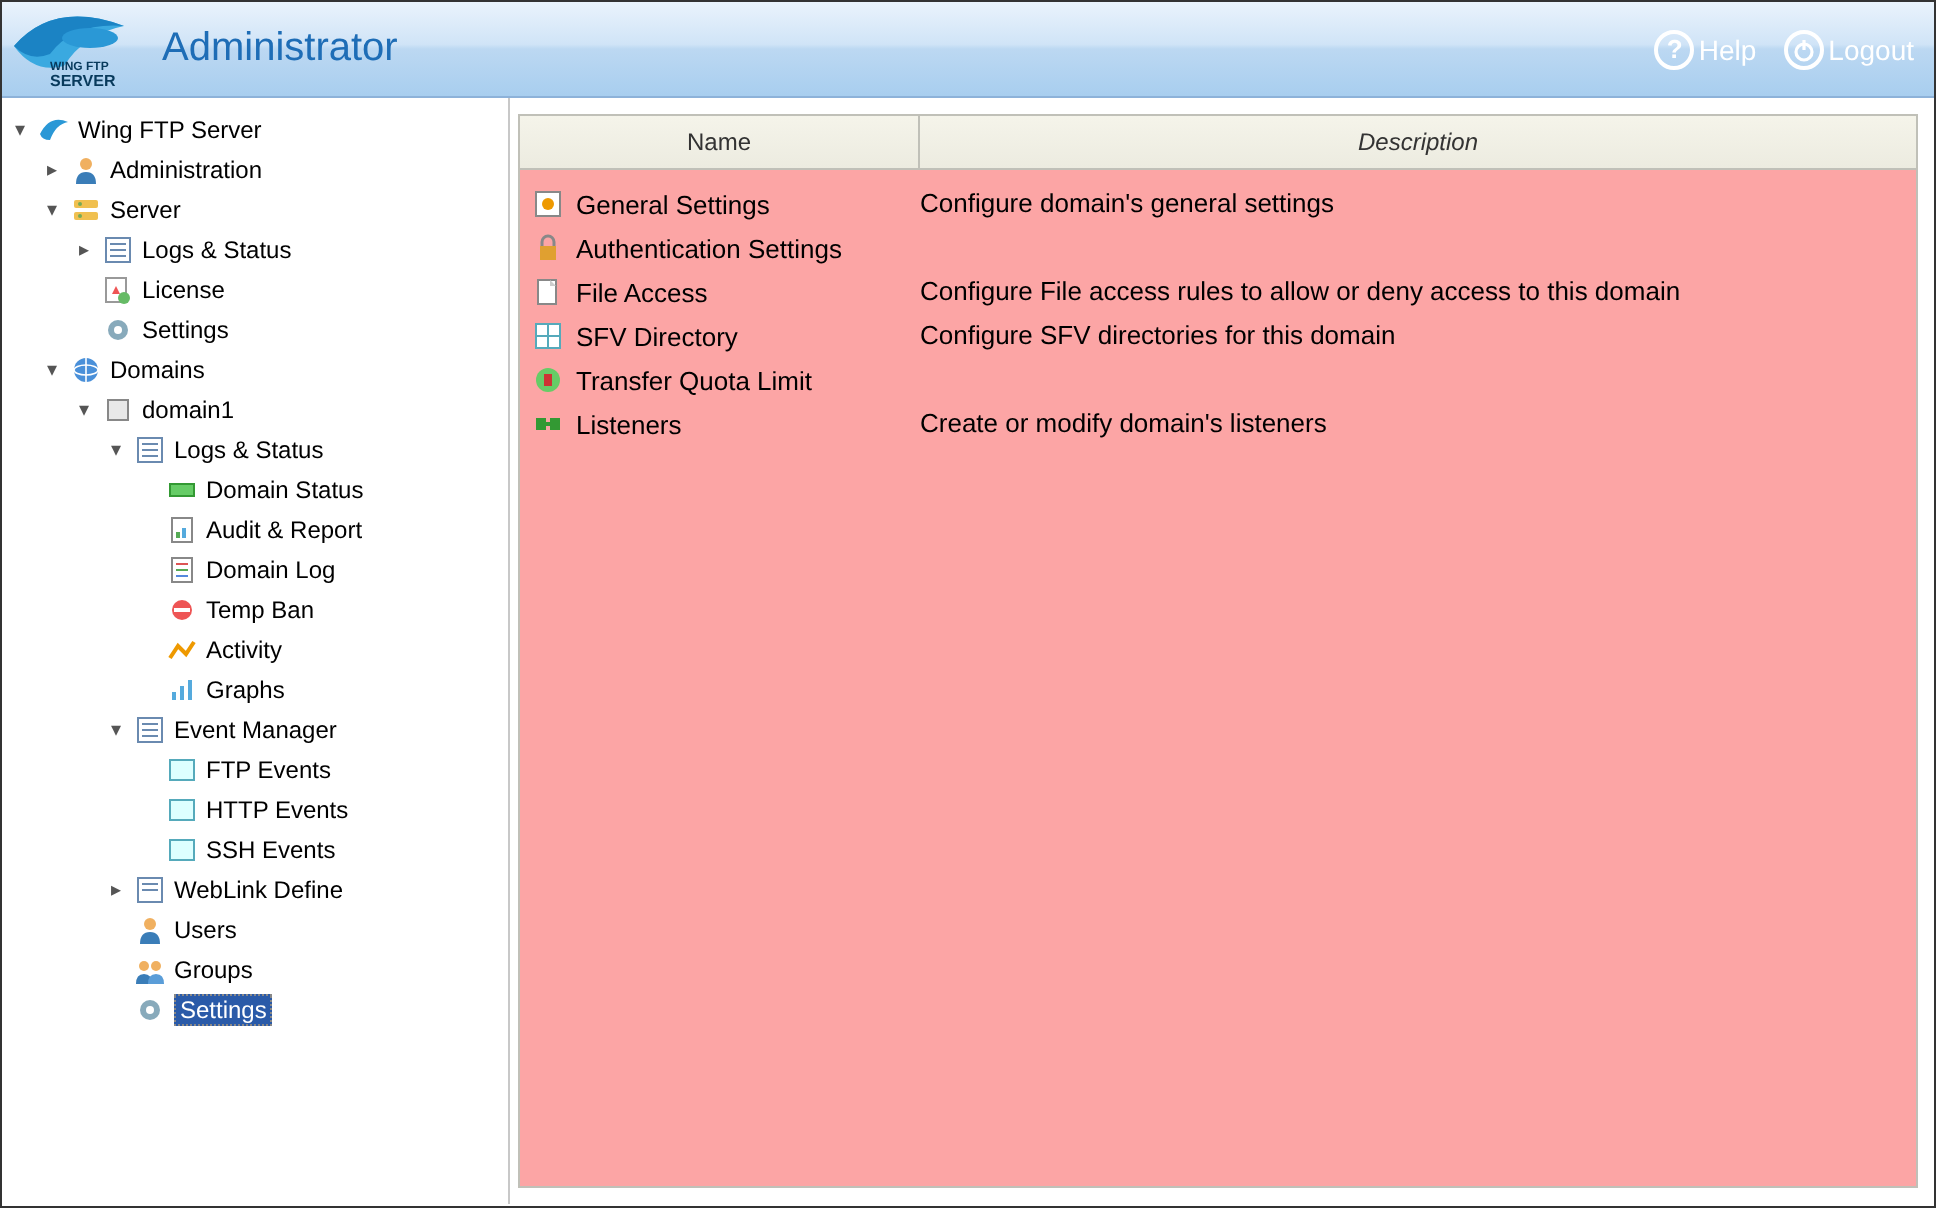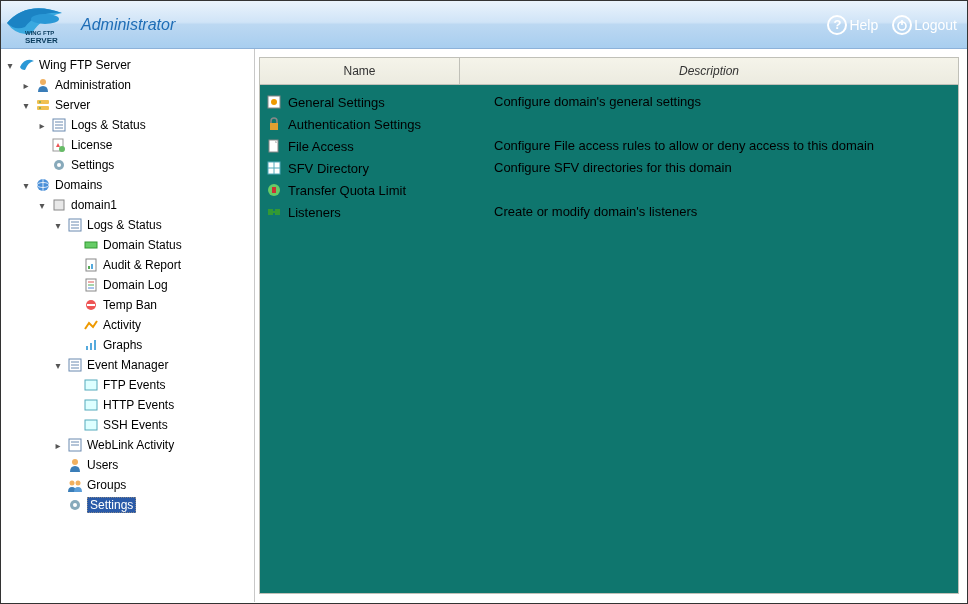--- a/index.html
+++ b/index.html
@@ -11,21 +11,21 @@
   height: 48px;
   background: linear-gradient(to bottom, #eaf3fc 0%, #d0e4f7 45%, #bcd8f2 50%, #a8ceef 100%);
   border-bottom: 1px solid #8db2d9;
   display: flex;
   align-items: center;
   padding: 0 10px 0 6px;
   position: relative;
 }
 .logo { display: flex; align-items: center; gap: 6px; }
 .logo-img { width: 70px; height: 40px; }
-.app-title { font-size: 16px; color: #1e6db6; font-weight: normal; margin-left: -2px; font-style: italic; }
+.app-title { font-size: 20px; color: #1e6db6; font-weight: normal; margin-left: -2px; }
 .header-actions { margin-left: auto; display: flex; gap: 14px; }
 .header-action {
   display: flex; align-items: center; gap: 2px;
   color: #fff; font-size: 14px; cursor: pointer;
 }
 .header-action .circle-icon {
   width: 20px; height: 20px; border: 2px solid #fff; border-radius: 50%;
   display: flex; align-items: center; justify-content: center;
   color: #fff; font-size: 13px; font-weight: bold;
 }
@@ -61,21 +61,21 @@
 .node .label { }
 .node.bold .label { font-weight: normal; }
 .node.selected .label {
   background: #2a5aa8; color: #fff; border: 1px dotted #888;
   padding: 0 2px;
 }
 
 
 .content {
   flex: 1;
-  background: #0f766e;
+  background: #fca5a5;
   margin: 8px 8px 8px 4px;
   border: 1px solid #c0c0b8;
   display: flex;
   flex-direction: column;
   justify-content: space-between;
 }
 .grid-header {
   display: flex;
   background: linear-gradient(to bottom, #f5f4ea 0%, #ecebe0 100%);
   border-bottom: 1px solid #c0c0b8;
@@ -92,28 +92,27 @@
 .col-desc { flex: 1; }
 .grid-body {
   flex: 1;
   padding: 6px 0;
   font-size: 13px;
 }
 .row {
   display: flex;
   padding: 3px 6px;
   cursor: pointer;
-  gap: 14px;
 }
 .row .rname {
   width: 194px;
   display: flex; align-items: center; gap: 6px;
 }
 .row .ricn { width: 16px; height: 16px; flex-shrink: 0; }
-.row .rdesc { flex: 1; color: #000; margin-left: 20px; }
+.row .rdesc { flex: 1; color: #000; }
 
 
 svg { display: block; }
 </style>
 </head>
 <body>
 
 <div class="header">
   <div class="logo">
     <svg class="logo-img" viewBox="0 0 70 40">
@@ -350,21 +349,21 @@
                     </ul>
                   </li>
                   <li>
                       <div class="node bold">
                         <span class="toggle">▸</span>
                         <svg class="icn" viewBox="0 0 16 16">
                           <rect x="2" y="2" width="12" height="12" fill="#fff" stroke="#6a8ab0"></rect>
                           <line x1="4" y1="5" x2="12" y2="5" stroke="#6a8ab0"></line>
                           <line x1="4" y1="8" x2="12" y2="8" stroke="#6a8ab0"></line>
                         </svg>
-                        <span class="label">WebLink Activity</span>
+                        <span class="label">WebLink Define</span>
                       </div>
                     </li>
                   <li>
                       <div class="node">
                         <span class="toggle none"></span>
                         <svg class="icn" viewBox="0 0 16 16">
                           <circle cx="8" cy="5" r="3" fill="#f0b060"></circle>
                           <path d="M3 15 Q3 9 8 9 Q13 9 13 15 Z" fill="#3a7db8"></path>
                         </svg>
                         <span class="label">Users</span>

